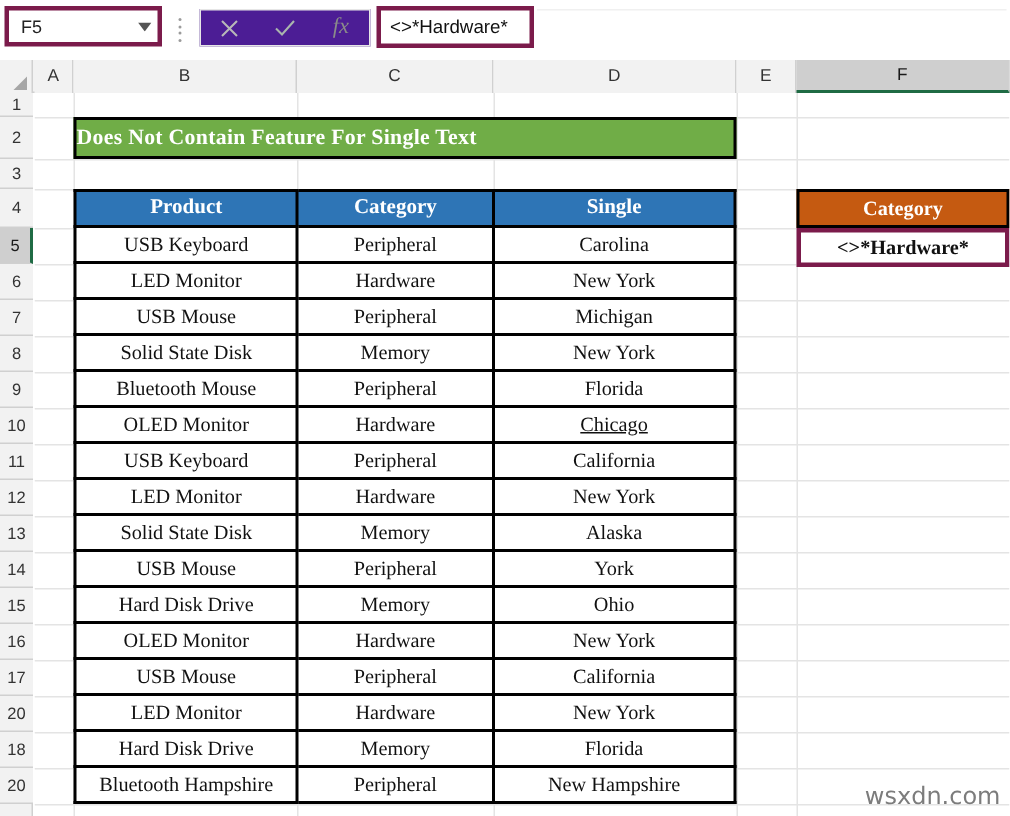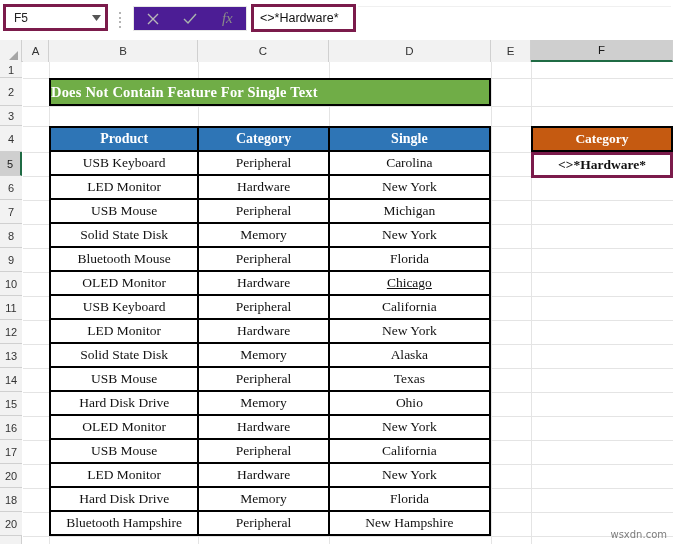--- a/index.html
+++ b/index.html
@@ -189,21 +189,21 @@
     border: 3px solid #7B1B4B;
     color: #111111;
     font-family: "Liberation Serif", serif;
     font-weight: bold; font-size: 13.5px;
     display: flex; align-items: center; justify-content: center;
   }
 
   
   .watermark {
     position: absolute; right: 6px; bottom: 4px;
-    font-size: 10px; color: #7c7c7c;
+    font-size: 16px; color: #7c7c7c;
     font-family: "DejaVu Sans", sans-serif;
   }
 </style>
 </head>
 <body>
 
 <div class="formula-strip">
 
   <div class="name-box">
     <span class="name-box-text">F5</span>
@@ -363,21 +363,21 @@
           <td style="width: 162px;">New York</td>
         </tr>
         <tr>
           <td style="width: 149px;">Solid State Disk</td>
           <td style="width: 131px;">Memory</td>
           <td style="width: 162px;">Alaska</td>
         </tr>
         <tr>
           <td style="width: 149px;">USB Mouse</td>
           <td style="width: 131px;">Peripheral</td>
-          <td style="width: 162px;">Texas</td>
+          <td style="width: 162px;">York</td>
         </tr>
         <tr>
           <td style="width: 149px;">Hard Disk Drive</td>
           <td style="width: 131px;">Memory</td>
           <td style="width: 162px;">Ohio</td>
         </tr>
         <tr>
           <td style="width: 149px;">OLED Monitor</td>
           <td style="width: 131px;">Hardware</td>
           <td style="width: 162px;">New York</td>

